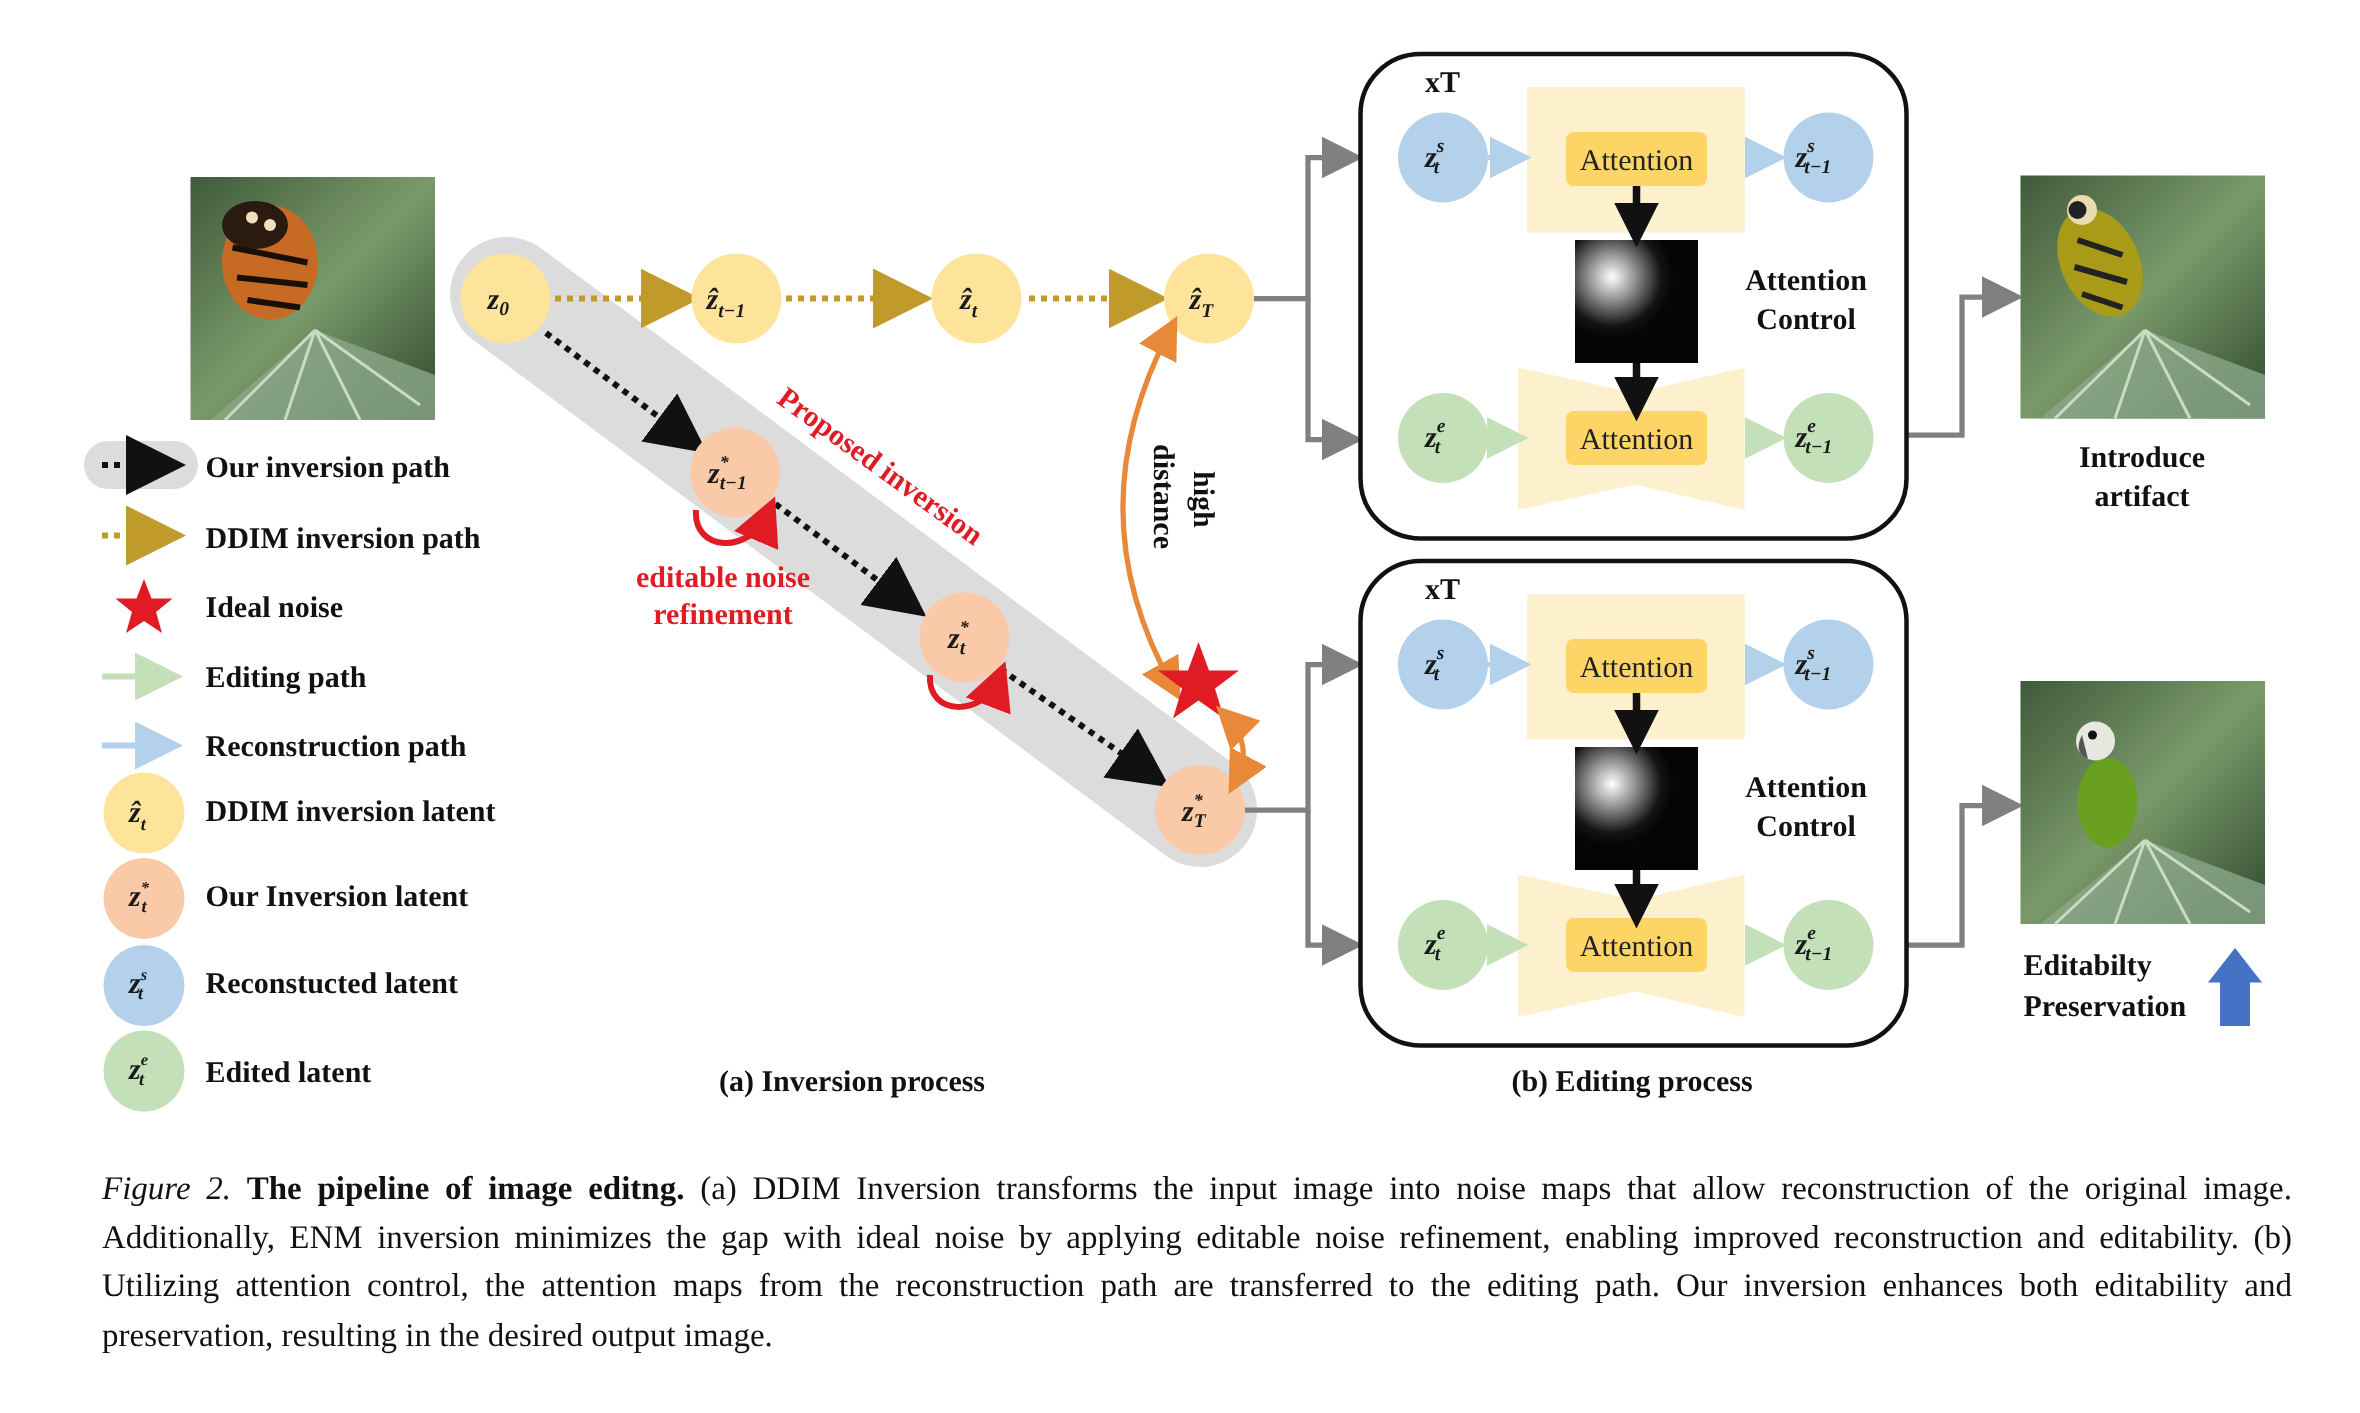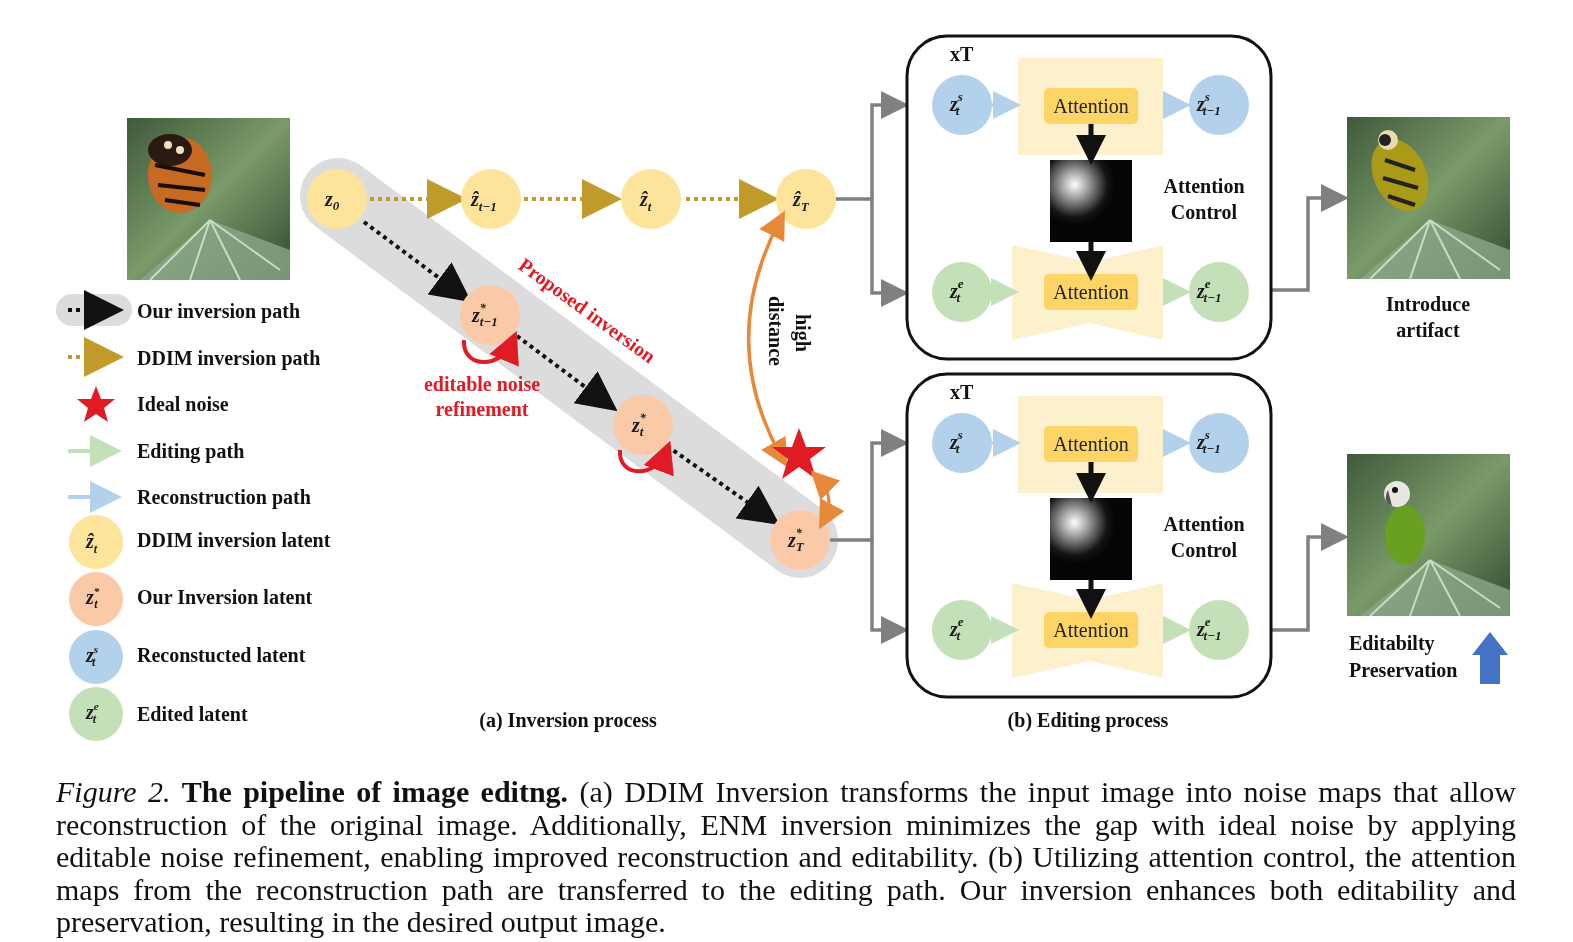--- a/index.html
+++ b/index.html
@@ -2,21 +2,21 @@
 <html><head>
 <meta charset="utf-8">
 <style>
   html, body { margin:0; padding:0; background:#ffffff; }
   body { width:1573px; height:942px; position:relative; overflow:hidden; font-family:"Liberation Serif", serif; color:#111; }
   svg#diagram { position:absolute; left:0; top:0; }
   .lbl { font-family:"Liberation Serif", serif; font-weight:bold; font-size:20px; fill:#111; }
   .red { fill:#e01b24; }
   .node-txt { font-family:"Liberation Serif", serif; font-weight:bold; font-style:italic; font-size:20px; fill:#1a1a1a; }
   .att-txt { font-family:"Liberation Serif", serif; font-size:20px; fill:#222; }
-  .caption { position:absolute; left:56px; top:776px; width:1460px; font-family:"Liberation Serif", serif; font-size:30px; line-height:32.5px; color:#111; text-align:justify; }
+  .caption { position:absolute; left:68px; top:776px; width:1460px; font-family:"Liberation Serif", serif; font-size:22px; line-height:32.5px; color:#111; text-align:justify; }
   .caption .fig { font-style:italic; }
   .caption .ttl { font-weight:bold; }
 </style>
 </head>
 <body>
 
 <svg id="diagram" width="1573" height="770" viewBox="0 0 1573 770" xmlns="http://www.w3.org/2000/svg">
   <defs>
     <marker id="mBlack" markerWidth="10" markerHeight="10" refX="7" refY="5" orient="auto">
         <path d="M0,0 L10,5 L0,10 z" fill="#111"></path>

